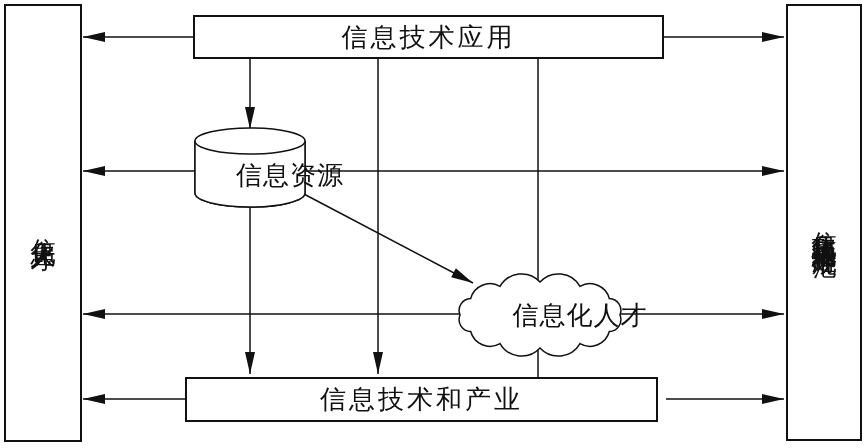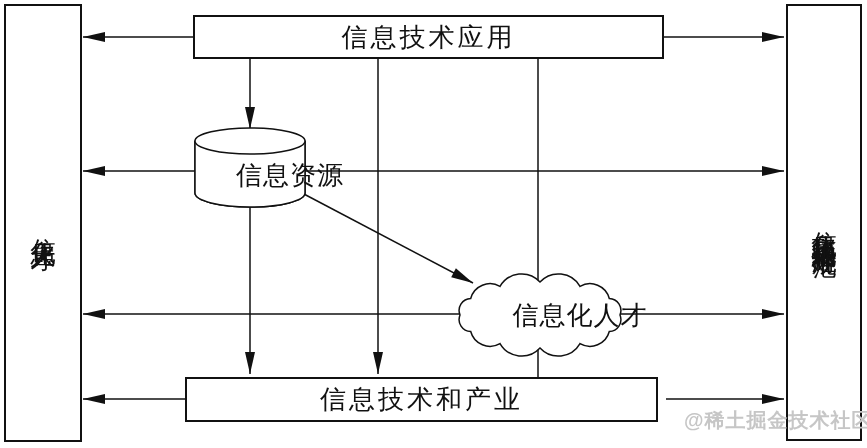--- a/index.html
+++ b/index.html
@@ -112,14 +112,13 @@
   </div>
 
   <div class="box v" id="right-box">
     <span>信息化政策法规和标准规范</span>
   </div>
 
   <div class="node-label" id="cylinder-label">信息资源</div>
 
   <div class="node-label" id="cloud-label">信息化人才</div>
 
-  <div id="watermark">@稀土掘金技术社区</div>
 </div>
 
 </body></html>

